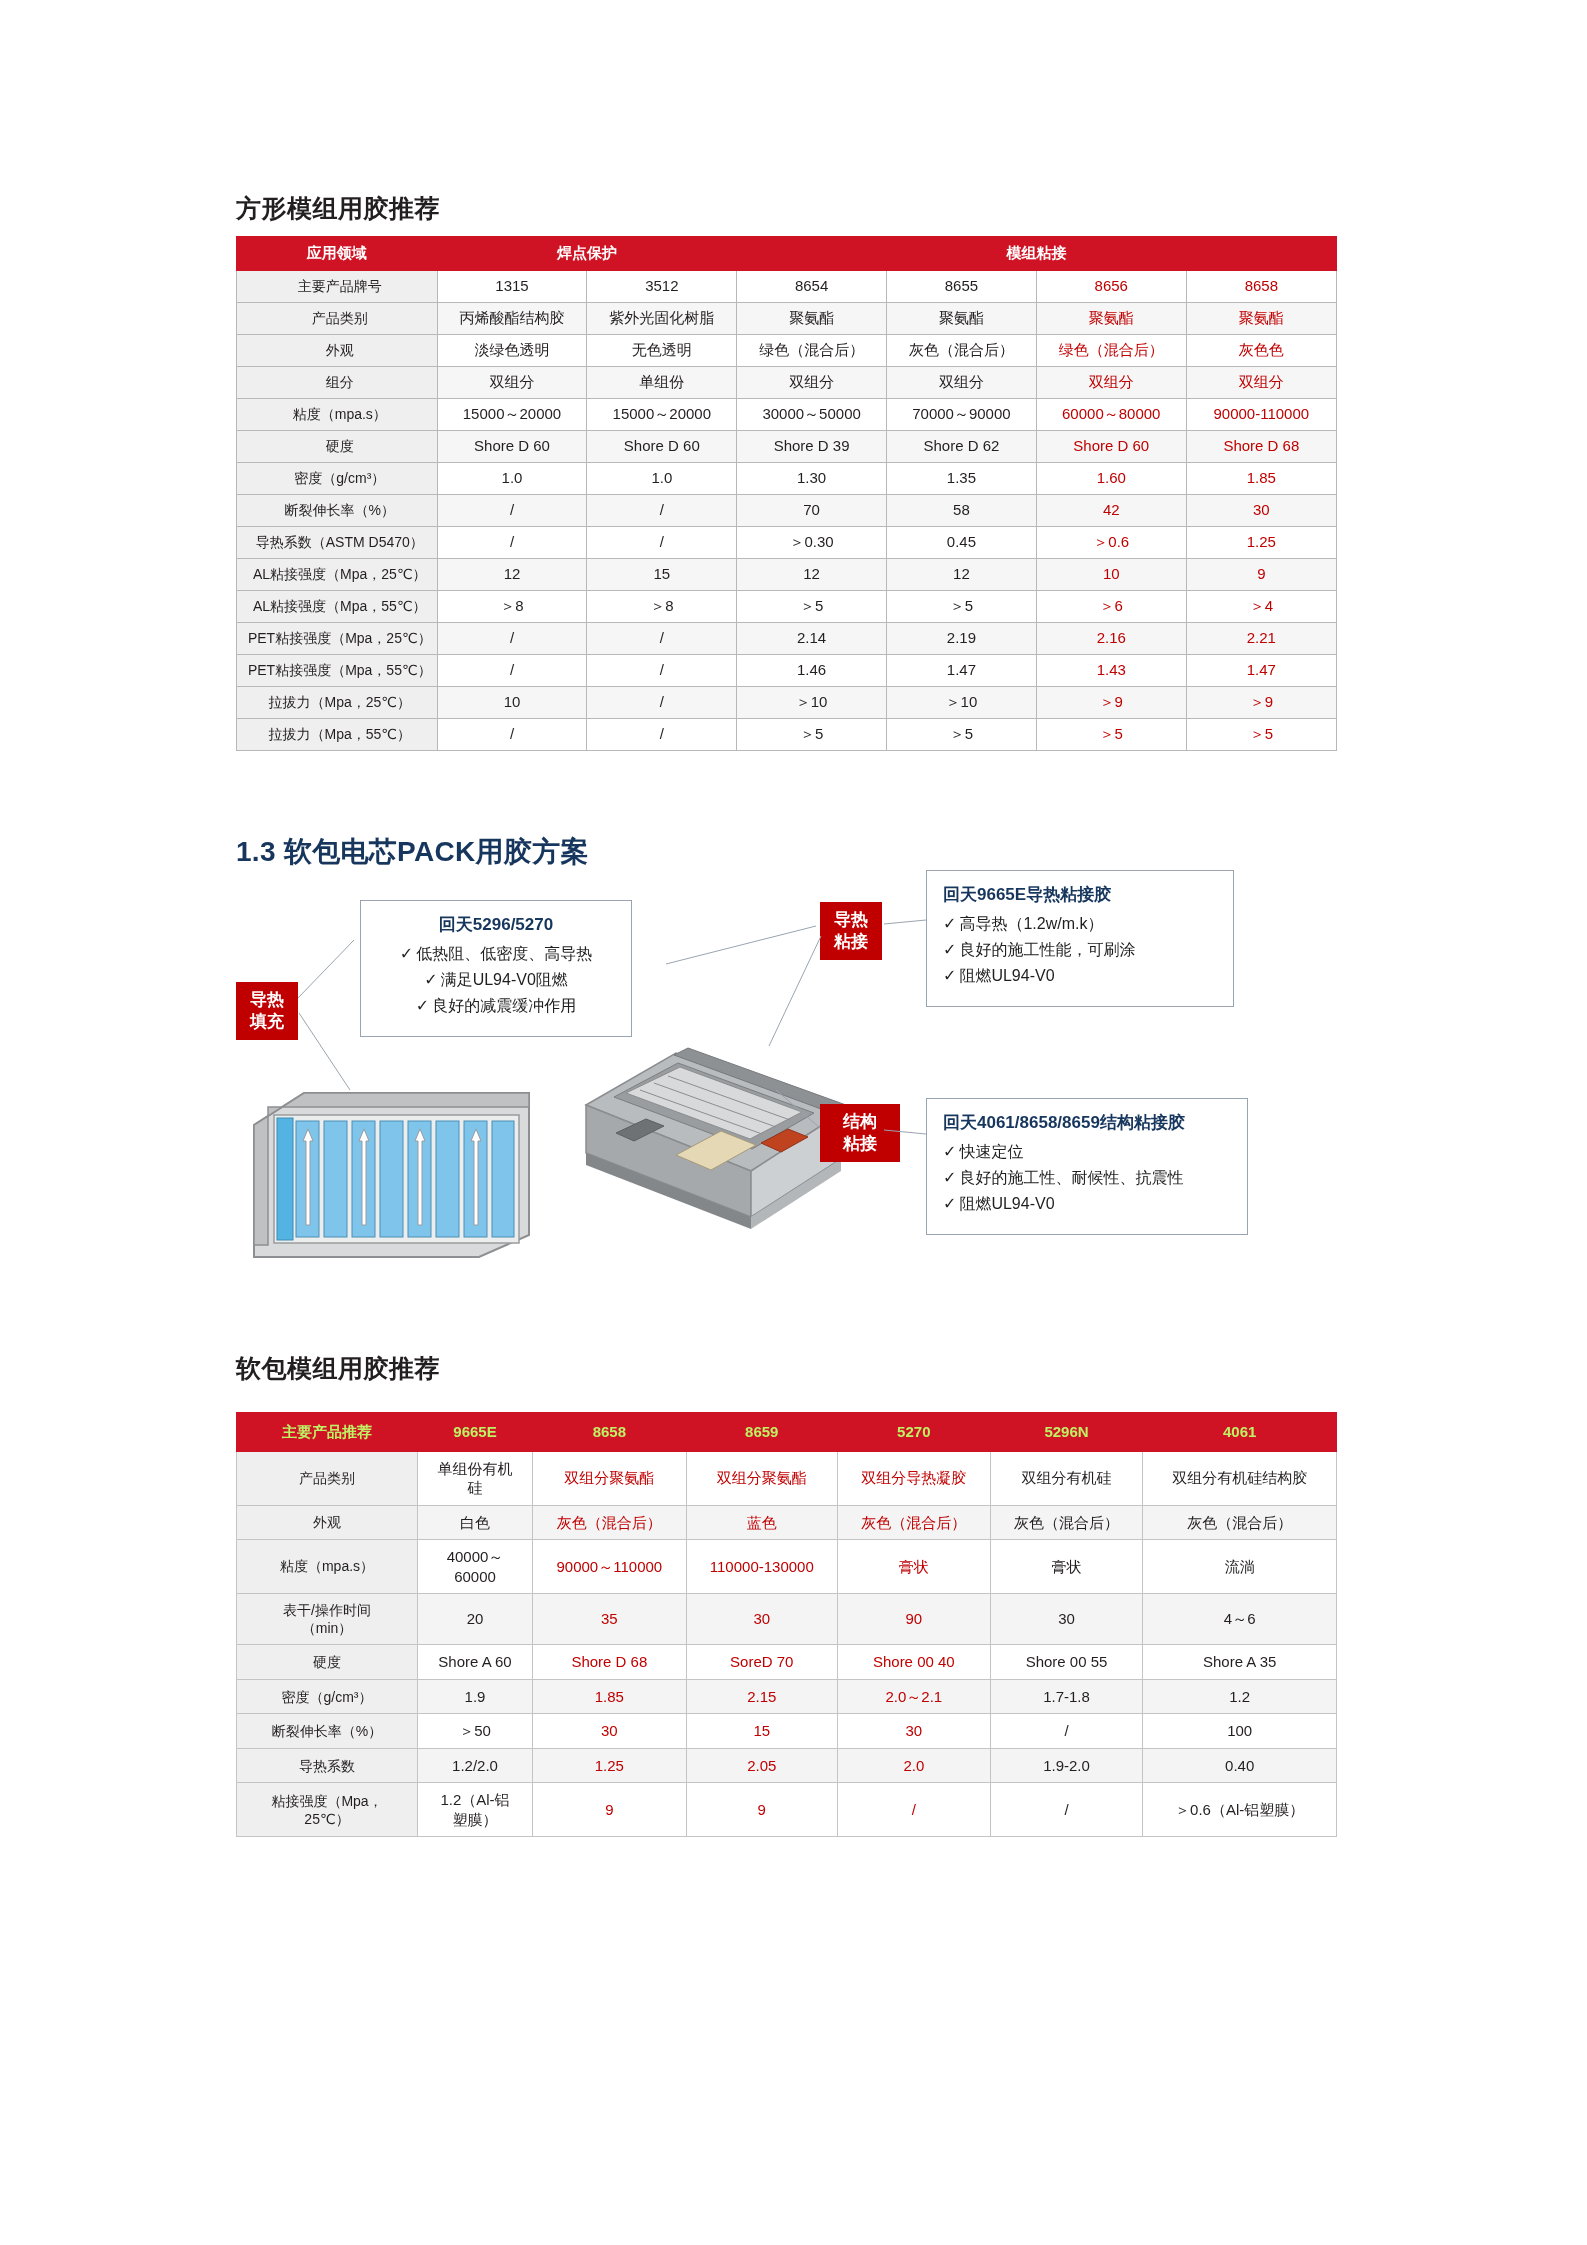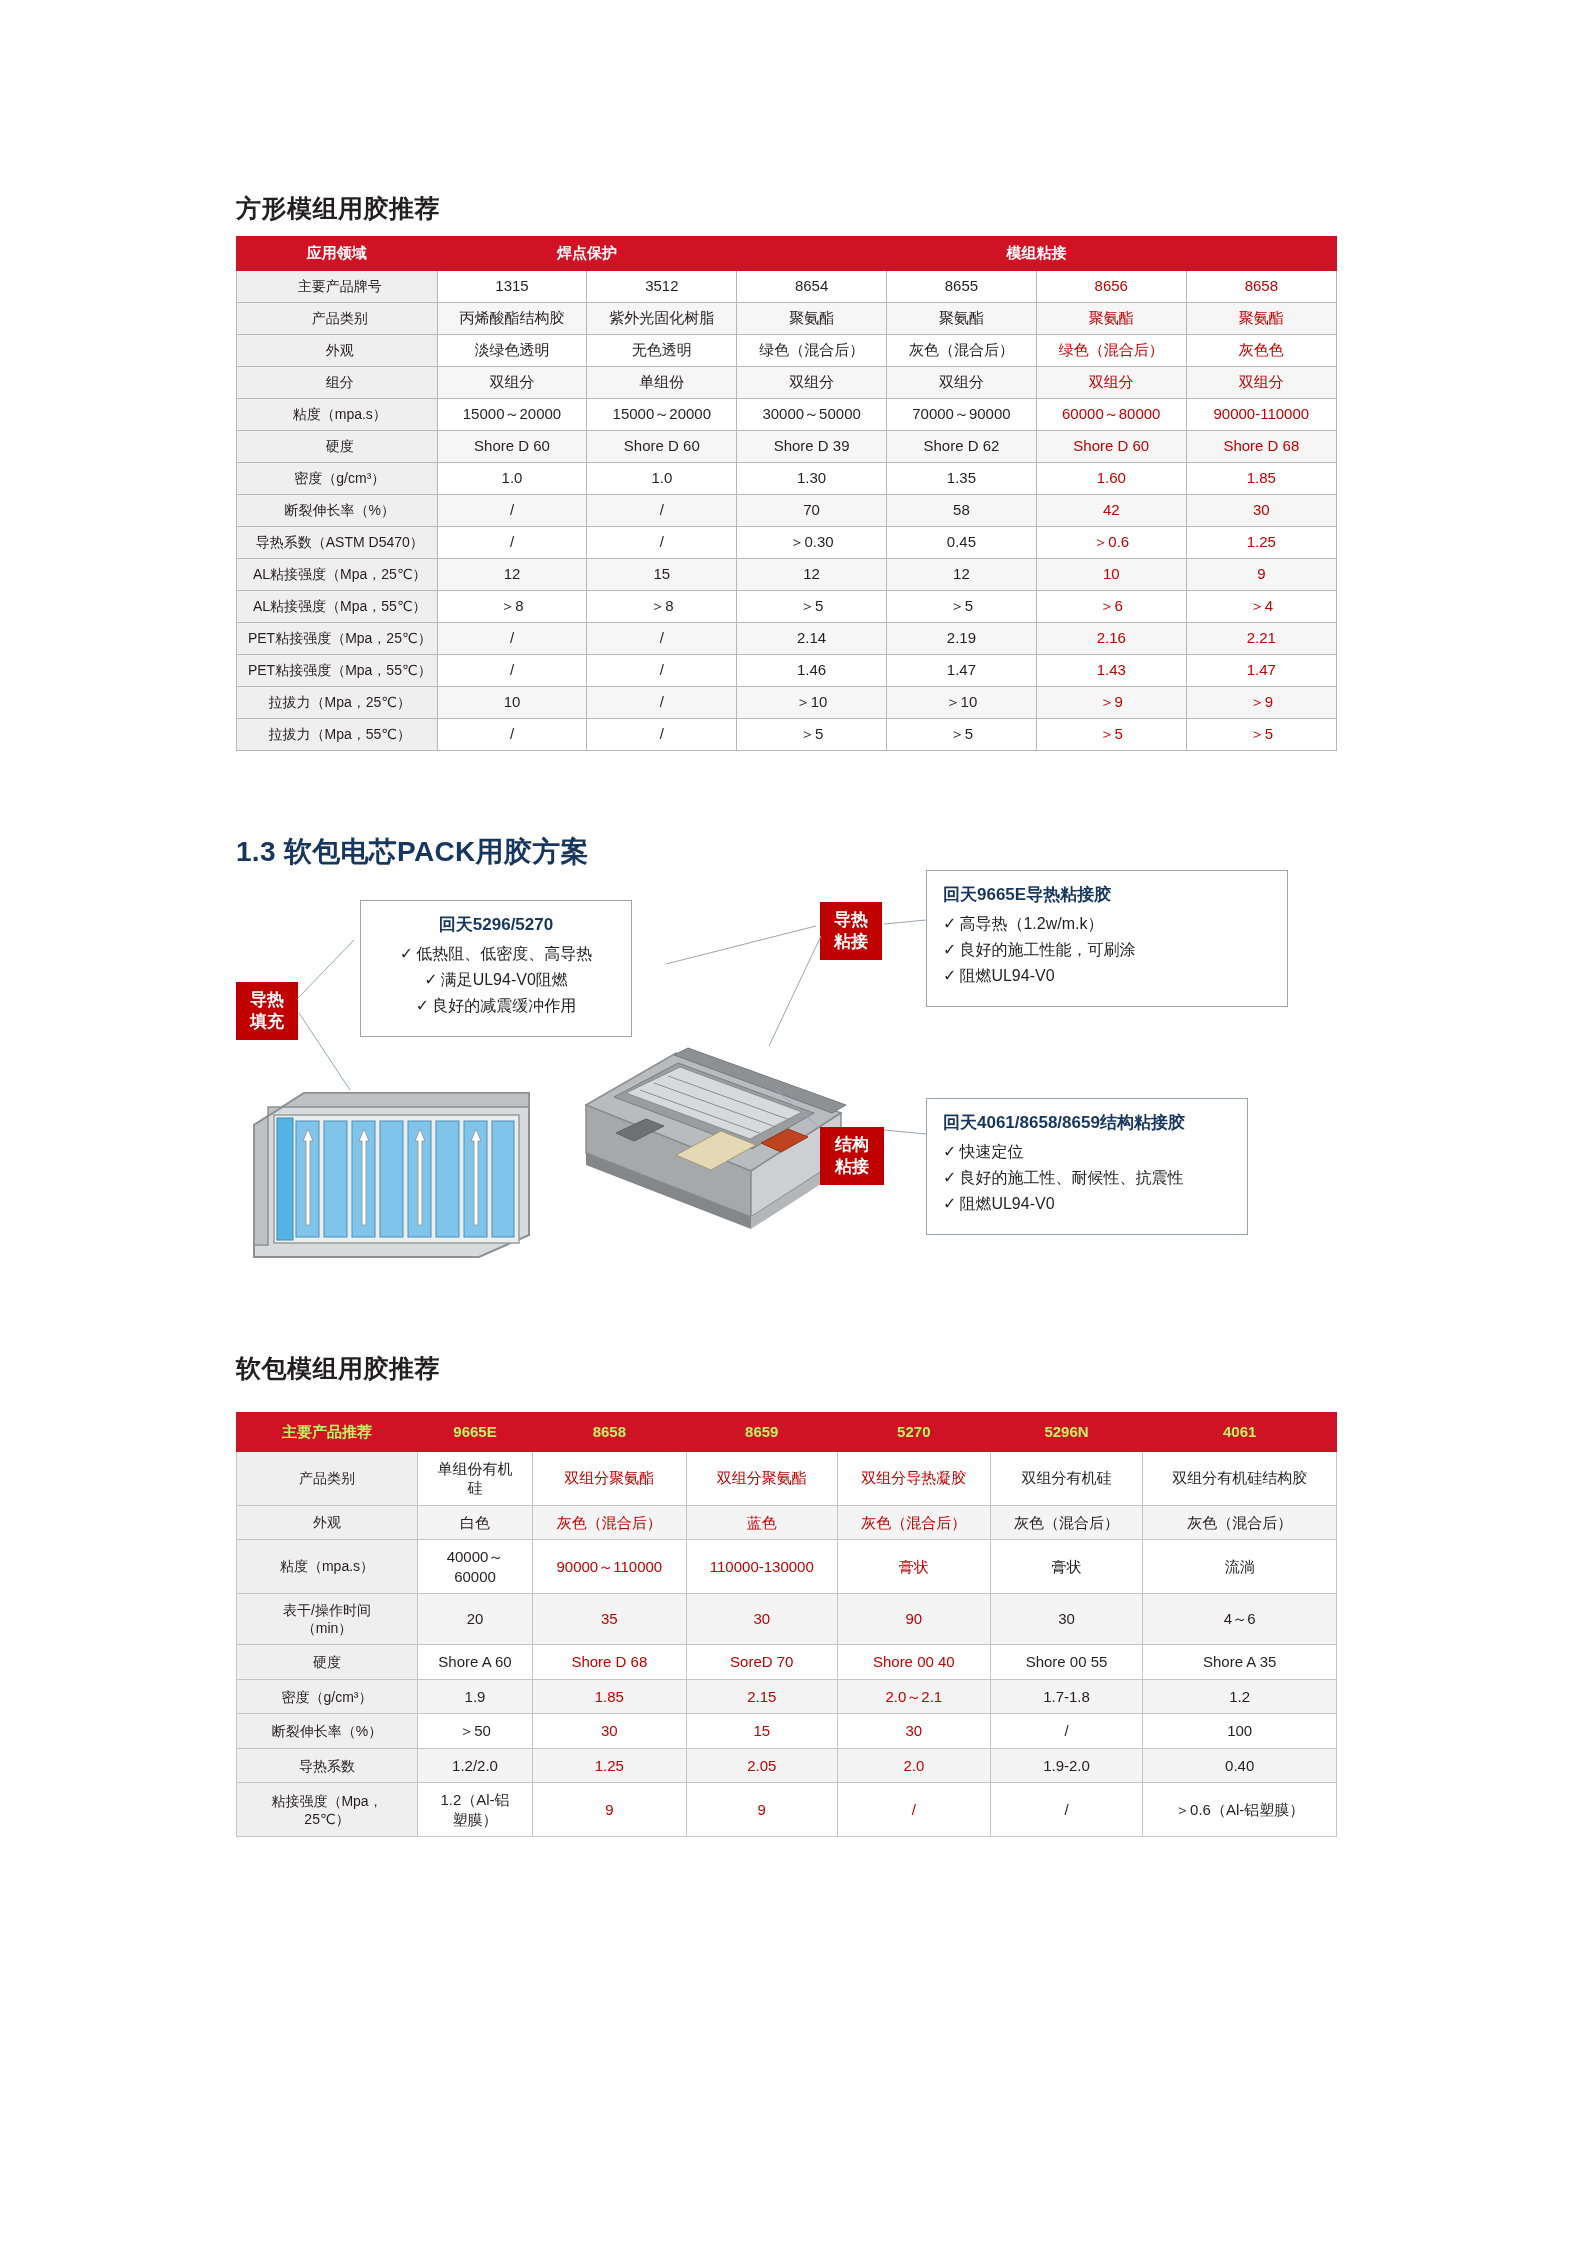--- a/index.html
+++ b/index.html
@@ -285,40 +285,40 @@
       <polygon points="118,20 132,13 290,70 276,78" fill="#8e9194" stroke="#76787b" stroke-width="1"></polygon>
       <polygon points="120,120 165,96 200,110 155,135" fill="#e5d8b4" stroke="#a59a7c" stroke-width="1"></polygon>
       <polygon points="205,108 232,94 252,102 225,117" fill="#c0431f" stroke="#93331a" stroke-width="1"></polygon>
       <polygon points="60,98 90,84 108,91 78,106" fill="#6f7275" stroke="#5c5f62" stroke-width="1"></polygon>
       <polygon points="30,118 30,130 195,194 195,182" fill="#84878a"></polygon>
       <polygon points="195,182 195,194 285,136 285,124" fill="#b4b7b9"></polygon>
     </svg>
 
     <div class="redtag" style="left:0px;top:102px;width:62px;">导热<br>填充</div>
     <div class="redtag" style="left:584px;top:22px;width:62px;">导热<br>粘接</div>
-    <div class="redtag" style="left:584px;top:247px;width:64px;">结构<br>粘接</div>
+    <div class="redtag" style="left:584px;top:224px;width:80px;">结构<br>粘接</div>
 
     <svg style="position:absolute;left:0;top:0;width:1110px;height:450px;">
       <line x1="62" y1="118" x2="118" y2="60" stroke="#9aa4b0" stroke-width="1"></line>
       <line x1="114" y1="210" x2="63" y2="133" stroke="#9aa4b0" stroke-width="1"></line>
       <line x1="430" y1="84" x2="580" y2="46" stroke="#9aa4b0" stroke-width="1"></line>
       <line x1="648" y1="44" x2="690" y2="40" stroke="#9aa4b0" stroke-width="1"></line>
       <line x1="533" y1="166" x2="585" y2="56" stroke="#9aa4b0" stroke-width="1"></line>
       <line x1="540" y1="210" x2="584" y2="248" stroke="#9aa4b0" stroke-width="1"></line>
       <line x1="648" y1="250" x2="690" y2="254" stroke="#9aa4b0" stroke-width="1"></line>
     </svg>
 
     <div class="callout" style="left:124px;top:20px;width:272px;text-align:center;">
       <div class="ct">回天5296/5270</div>
       <div class="ci"><span class="chk">✓</span><span>低热阻、低密度、高导热</span></div>
       <div class="ci"><span class="chk">✓</span><span>满足UL94-V0阻燃</span></div>
       <div class="ci"><span class="chk">✓</span><span>良好的减震缓冲作用</span></div>
     </div>
 
-    <div class="callout" style="left:690px;top:-10px;width:362px;">
+    <div class="callout" style="left:690px;top:-10px;width:308px;">
       <div class="ct">回天9665E导热粘接胶</div>
       <div class="ci"><span class="chk">✓</span><span>高导热（1.2w/m.k）</span></div>
       <div class="ci"><span class="chk">✓</span><span>良好的施工性能，可刷涂</span></div>
       <div class="ci"><span class="chk">✓</span><span>阻燃UL94-V0</span></div>
     </div>
 
     <div class="callout" style="left:690px;top:218px;width:322px;">
       <div class="ct">回天4061/8658/8659结构粘接胶</div>
       <div class="ci"><span class="chk">✓</span><span>快速定位</span></div>
       <div class="ci"><span class="chk">✓</span><span>良好的施工性、耐候性、抗震性</span></div>

